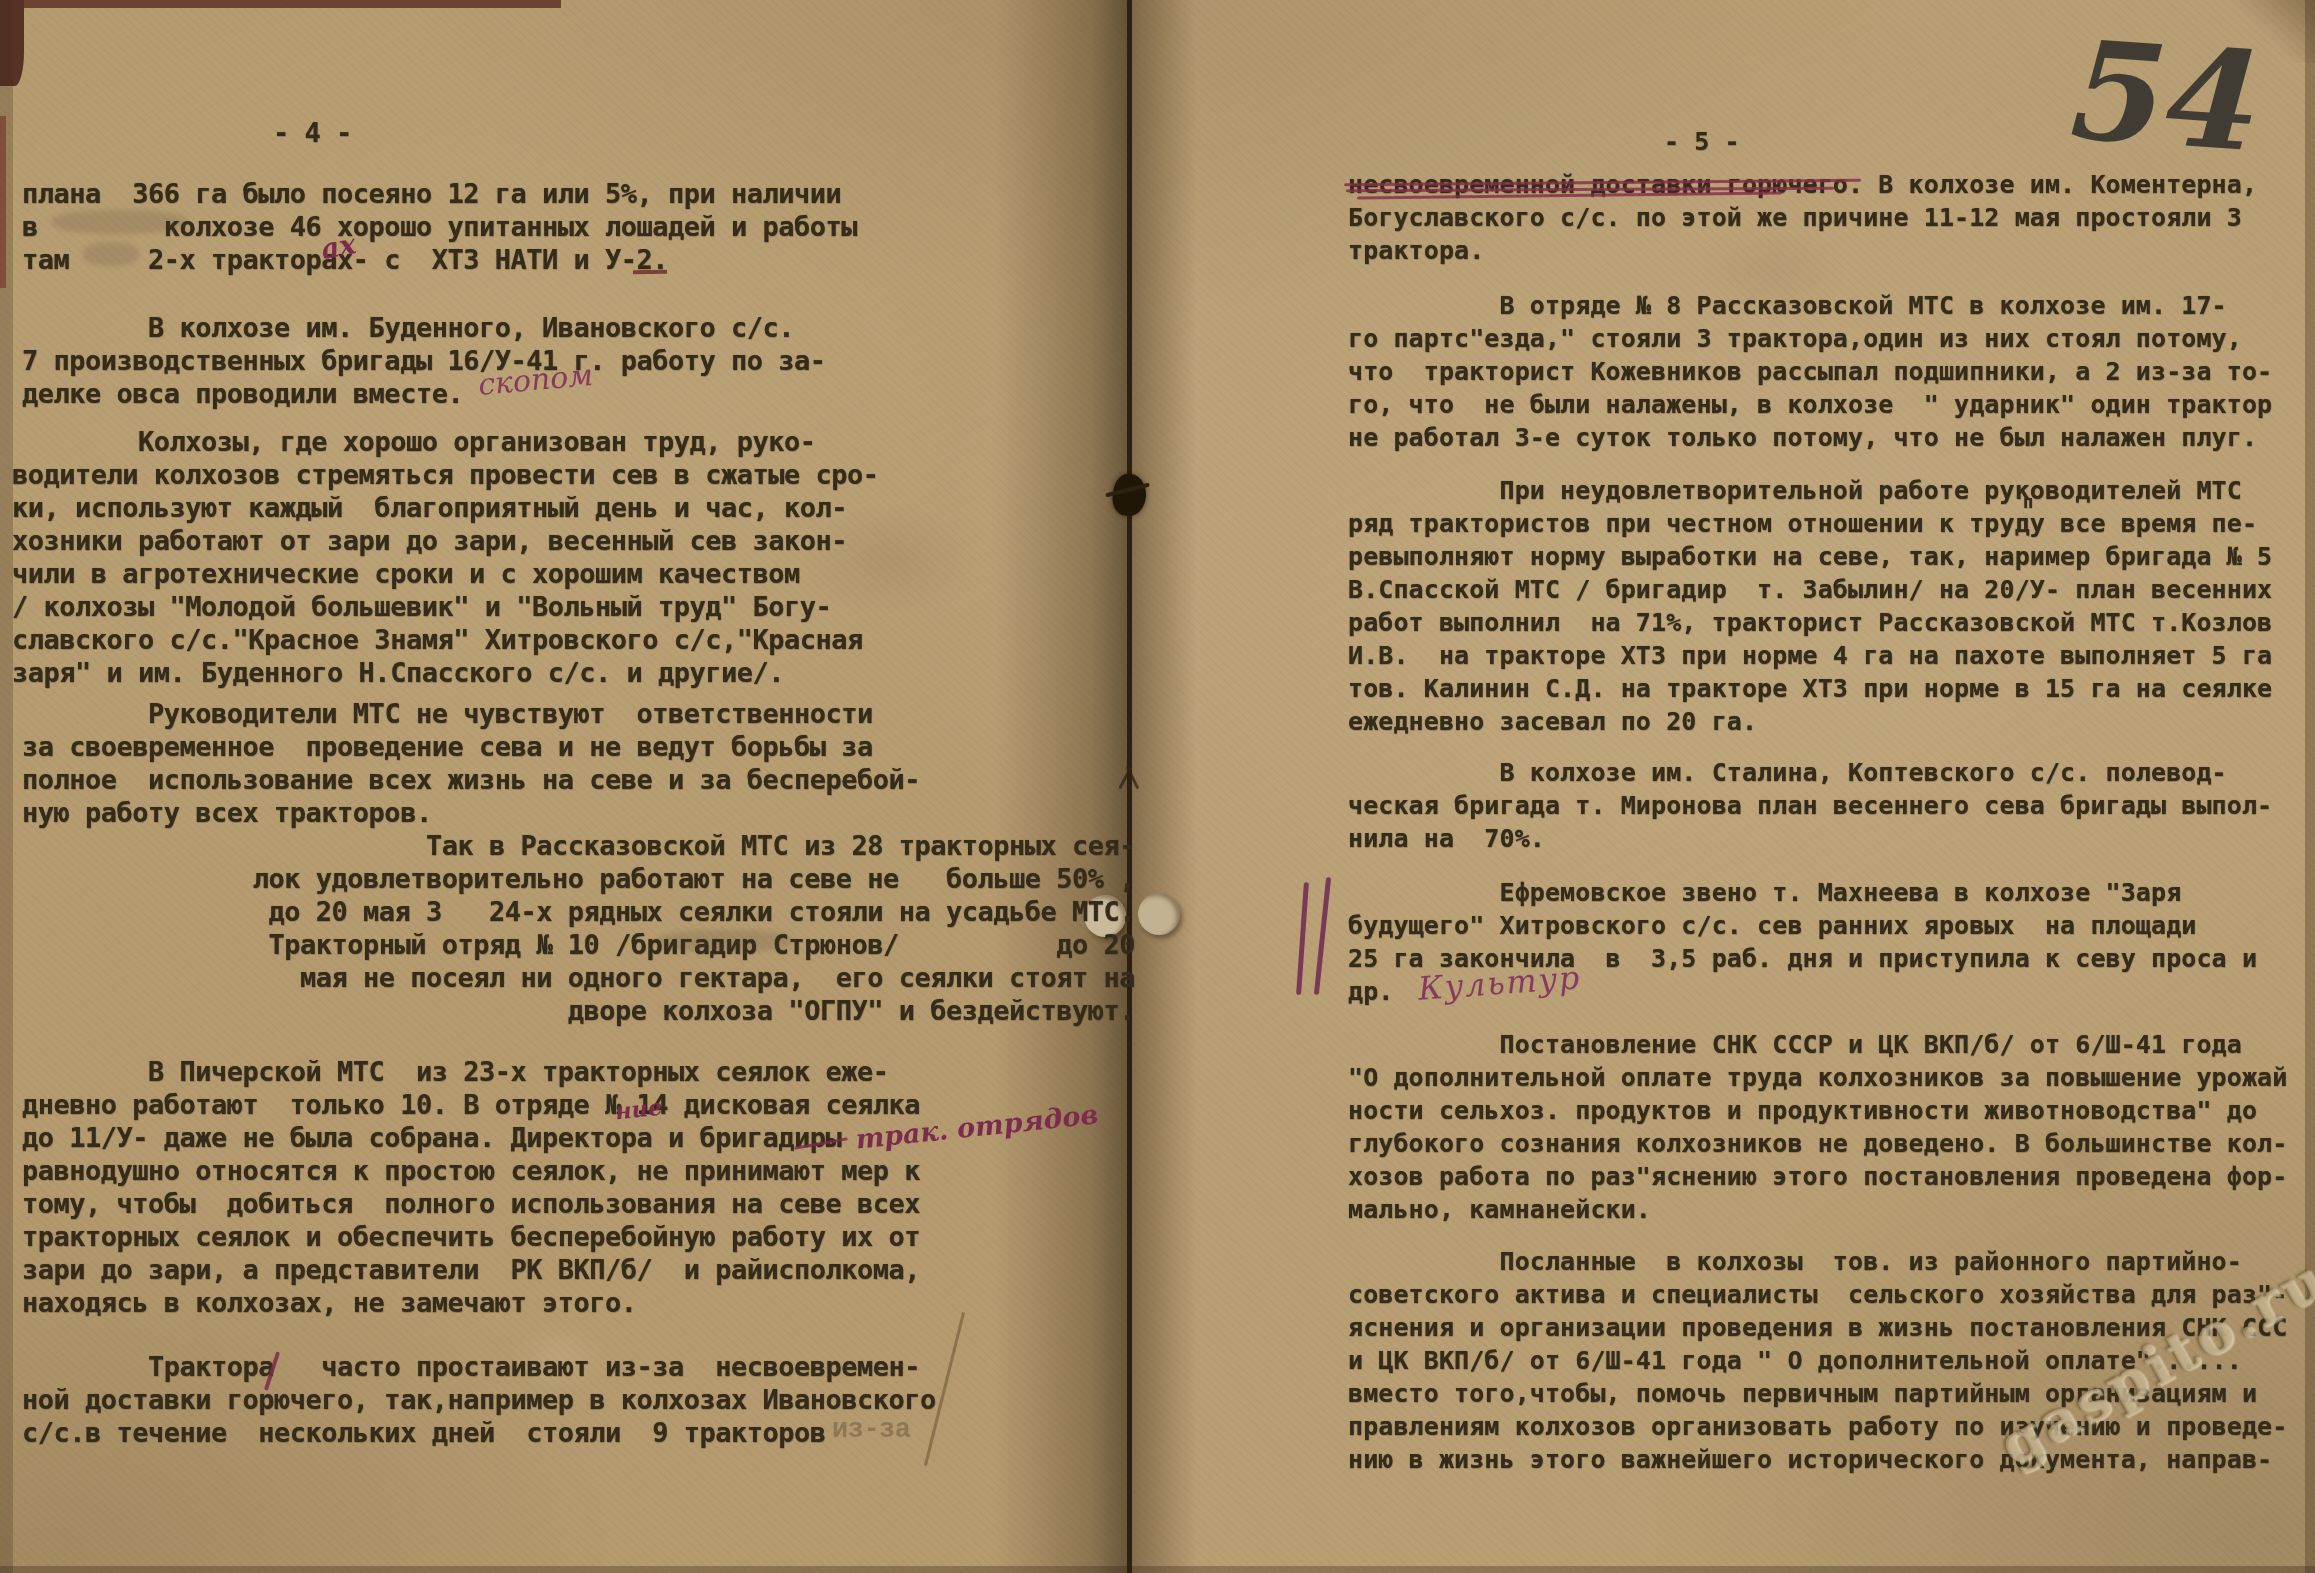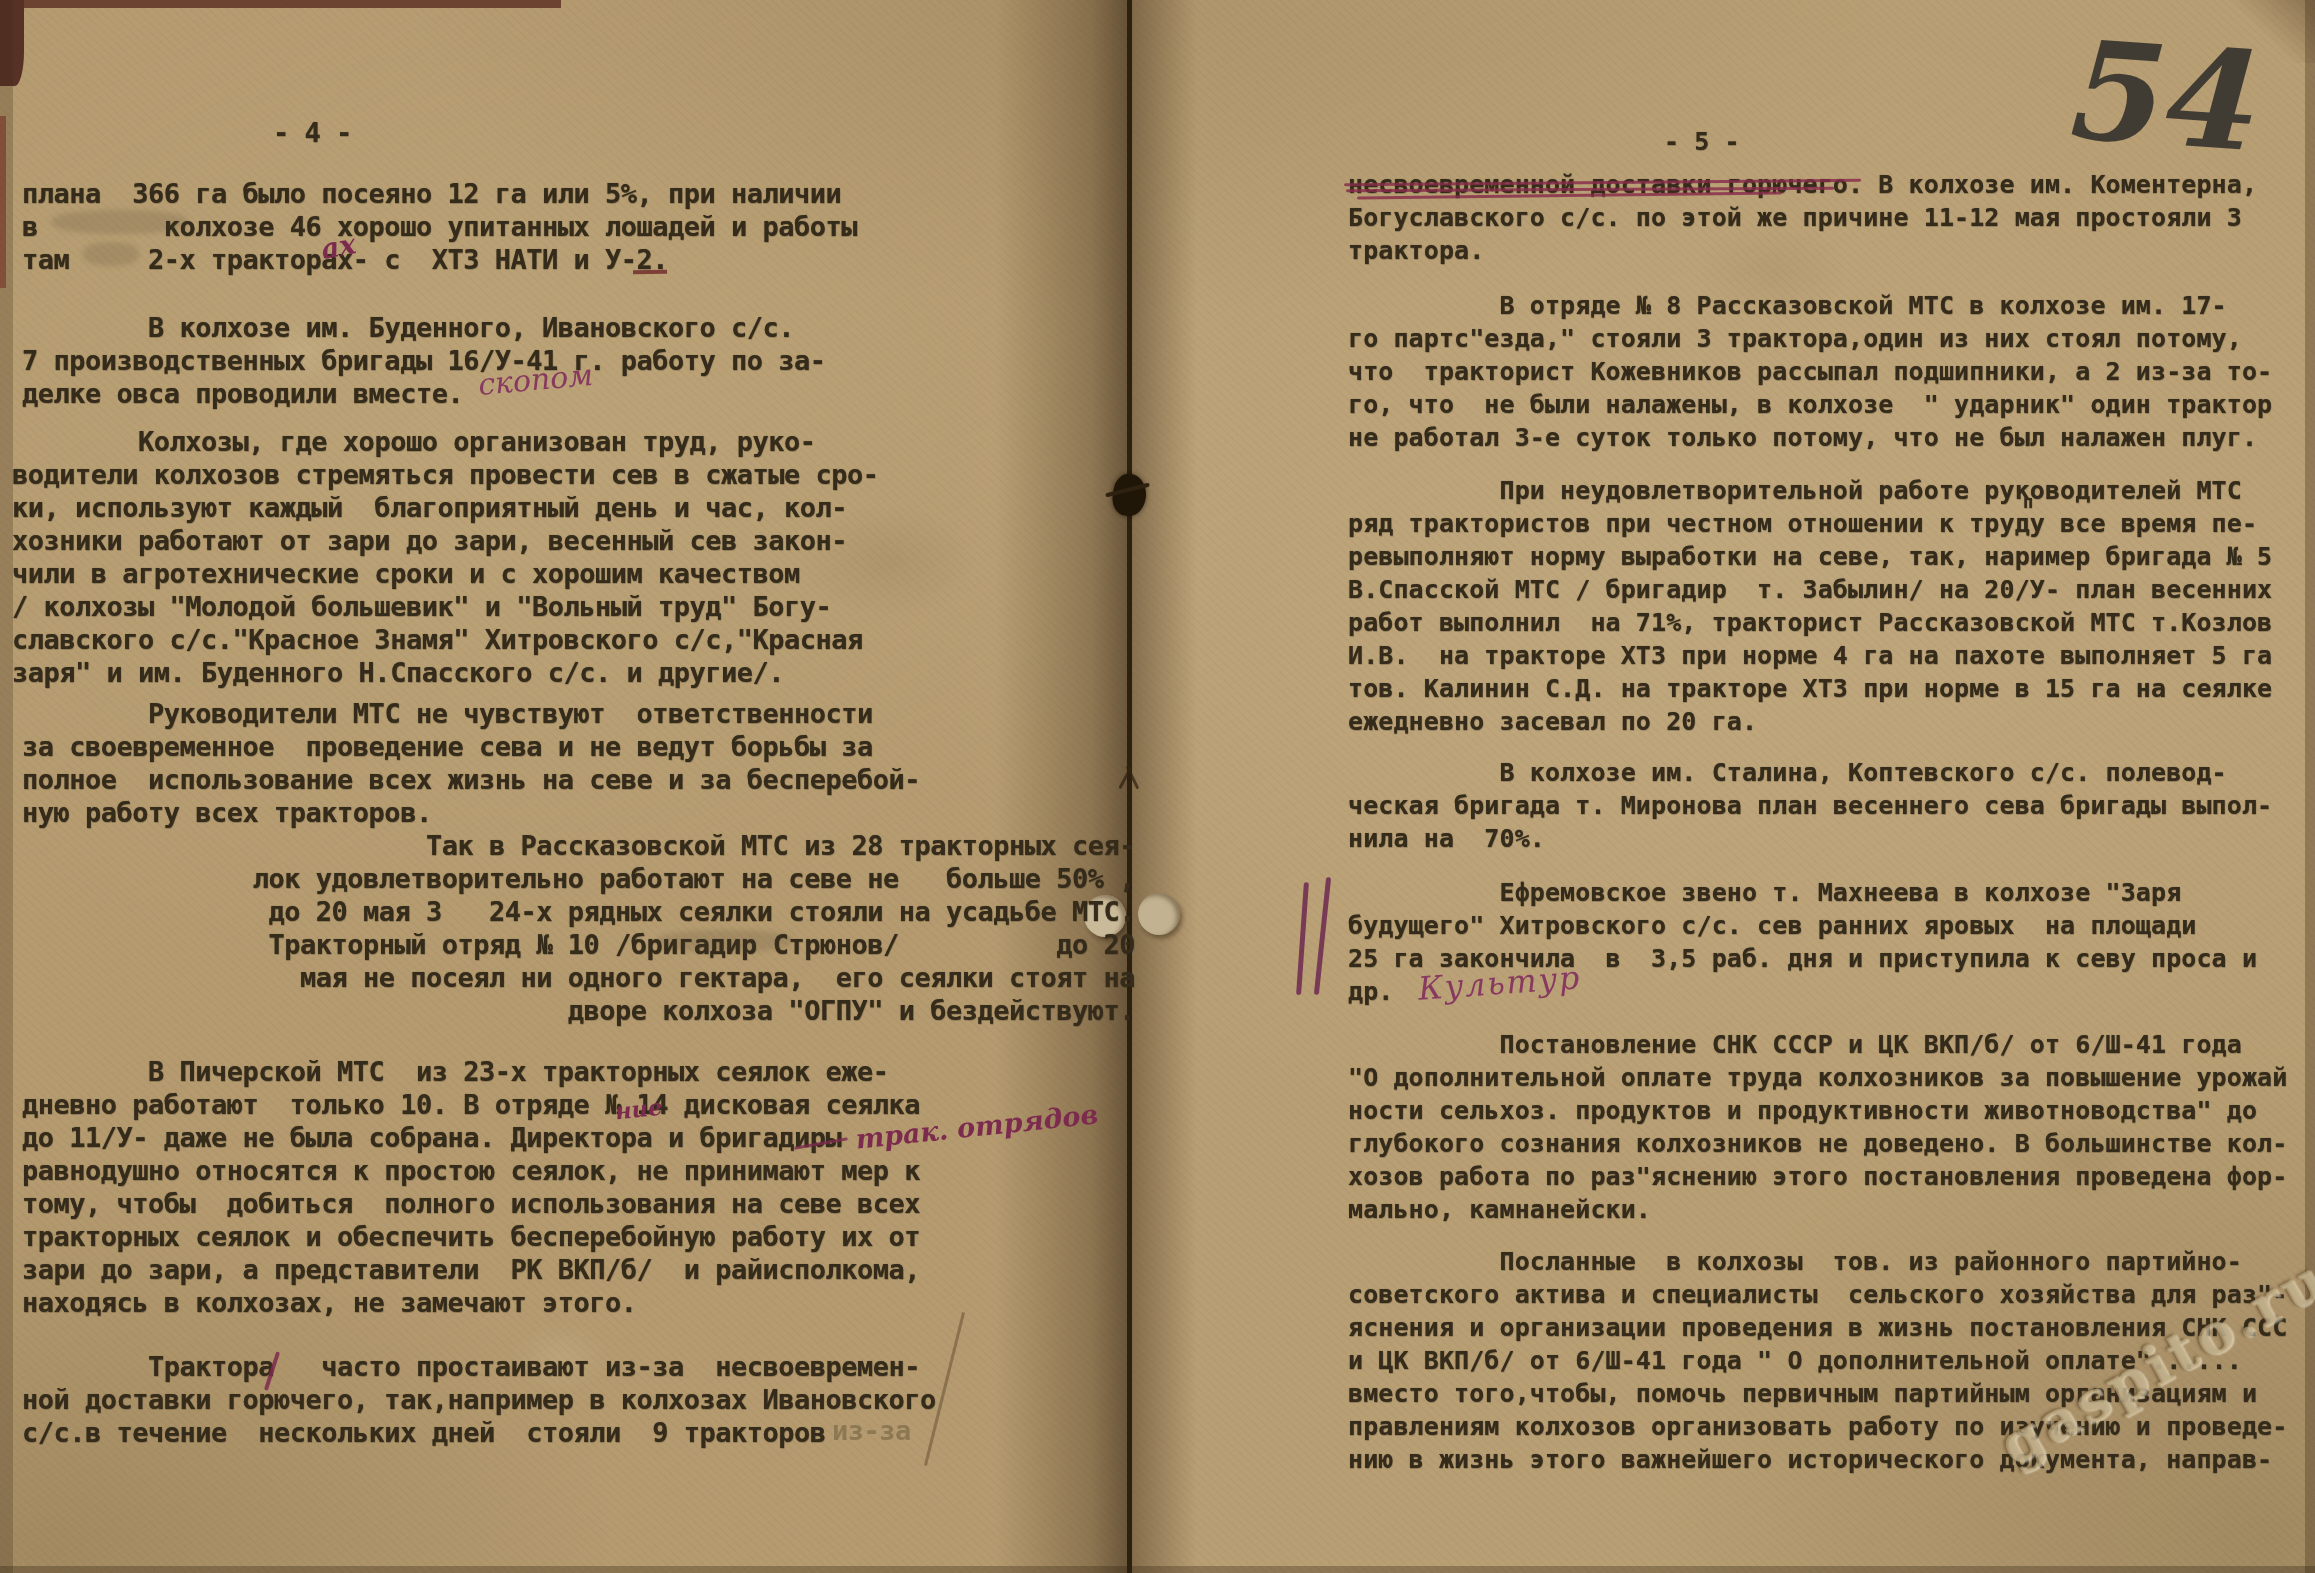--- a/index.html
+++ b/index.html
@@ -175,21 +175,21 @@
   <div class="edge" style="left:633px;top:270px;width:34px;height:3.6px;background:rgba(110,40,40,0.8);transform:rotate(-1deg);"></div>
   <div class="hw purpleink" style="left:478px;top:362px;font-size:30px;transform:rotate(-5deg);">скопом</div>
   <div class="hw redink" style="left:615px;top:1096px;font-size:22.6px;transform:rotate(-6deg);font-weight:700;">ние</div>
   <div class="hw redink" style="left:855px;top:1111px;font-size:27px;transform:rotate(-6deg);font-weight:700;">трак. отрядов</div>
   <div class="edge" style="left:794px;top:1142px;width:54px;height:2.7px;background:rgba(124,42,78,0.8);transform:rotate(-10deg);border-radius:1.8px;"></div>
   <div class="edge" style="left:270px;top:1351px;width:3.6px;height:40px;background:rgba(124,42,78,0.85);transform:rotate(18deg);border-radius:1.8px;"></div>
   <div class="hw purpleink" style="left:1418px;top:964px;font-size:32px;transform:rotate(-4deg);letter-spacing:1.8px;">Культур</div>
   <div class="typed" style="left:2023px;top:492px;font-size:17px;">п</div>
   <div class="hw pencil" style="left:2072px;top:16.3px;font-size:136px;transform:rotate(4deg);font-weight:700;">54</div>
 
-  <div class="ghosttext" style="left:832px;top:1415px;">из-за</div>
+  <div class="ghosttext" style="left:832px;top:1415px;font-family:Liberation Mono, monospace;">из-за</div>
   <div class="smudge" style="left:52px;top:210px;width:136px;height:23.5px;"></div>
   <div class="smudge" style="left:83px;top:242px;width:56px;height:23.5px;"></div>
   <div class="smudge" style="left:657px;top:930px;width:136px;height:22px;"></div>
 
   <div class="watermark">gaspito.ru</div>
 
 </div>
 
 
 </body></html>

